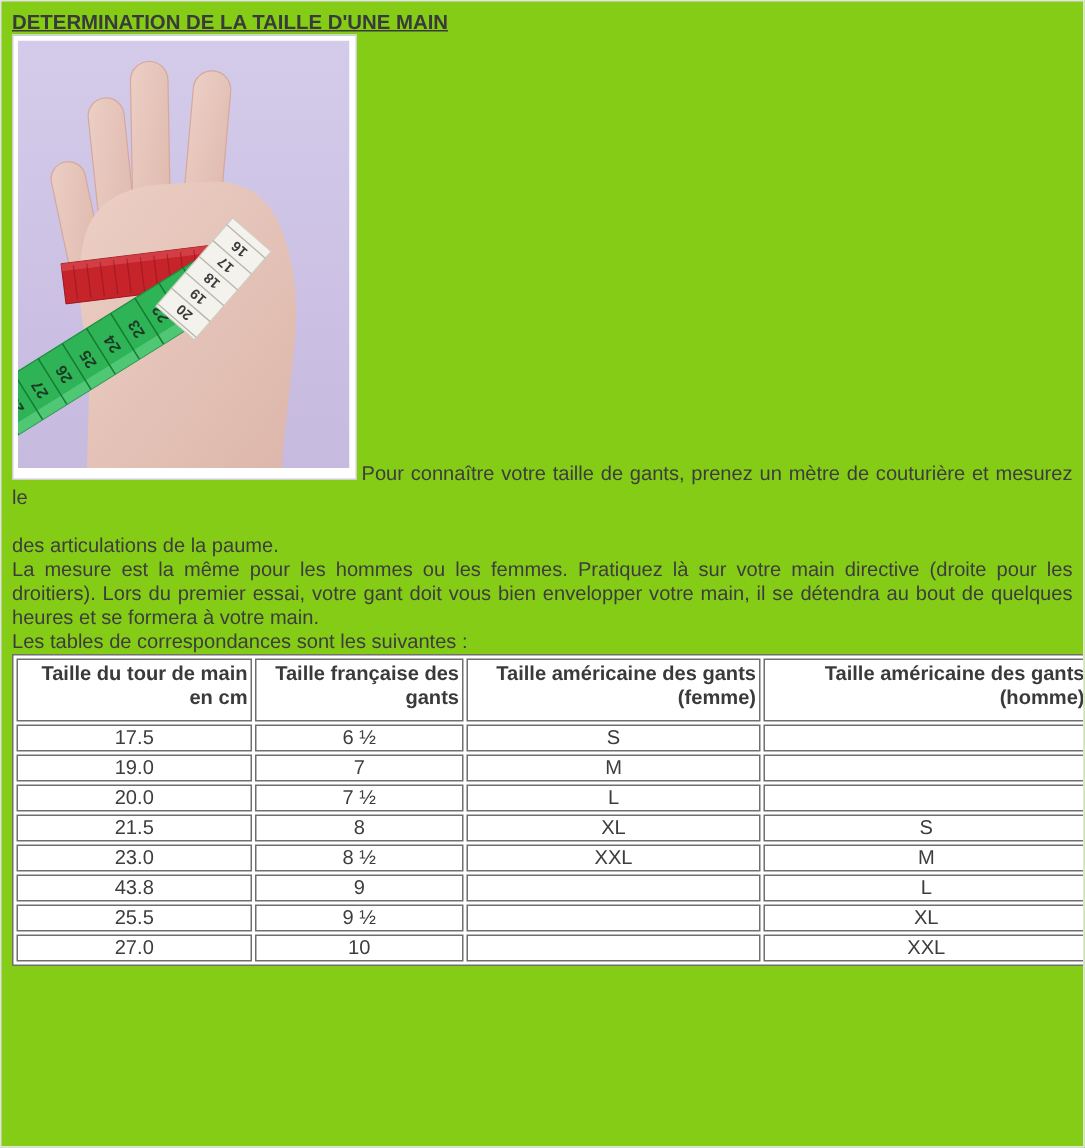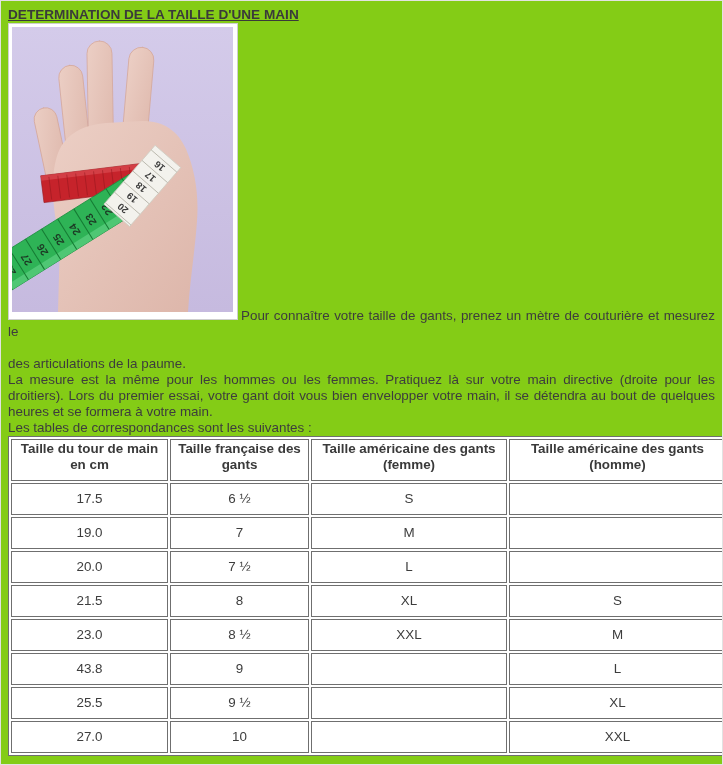--- a/index.html
+++ b/index.html
@@ -45,31 +45,31 @@
     background: #fff;
   }
   table.size-table th, table.size-table td {
     border: 1px solid #6f6f6f;
     font-size: 13.4px;
     line-height: 16px;
     overflow: hidden;
   }
   table.size-table th {
     font-weight: bold;
-    text-align: center;
+    text-align: right;
     vertical-align: top;
     padding: 1px 2px;
     height: 42px;
     color: #3a3a3a;
   }
   table.size-table td {
     text-align: center;
     vertical-align: middle;
     padding: 0 2px;
-    height: 32px;
+    height: 18px;
     color: #3d3d3d;
   }
 </style>
 </head>
 <body>
 
 <div class="page">
 
   <h1 class="doc-title">DETERMINATION DE LA TAILLE D'UNE MAIN</h1>
 

